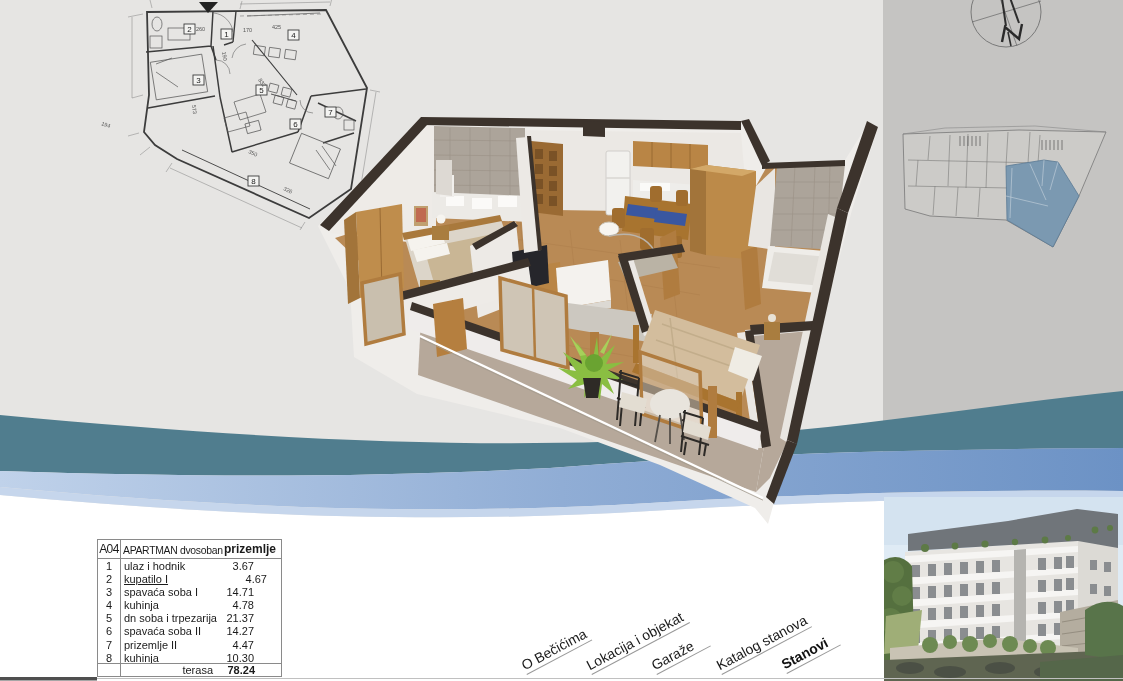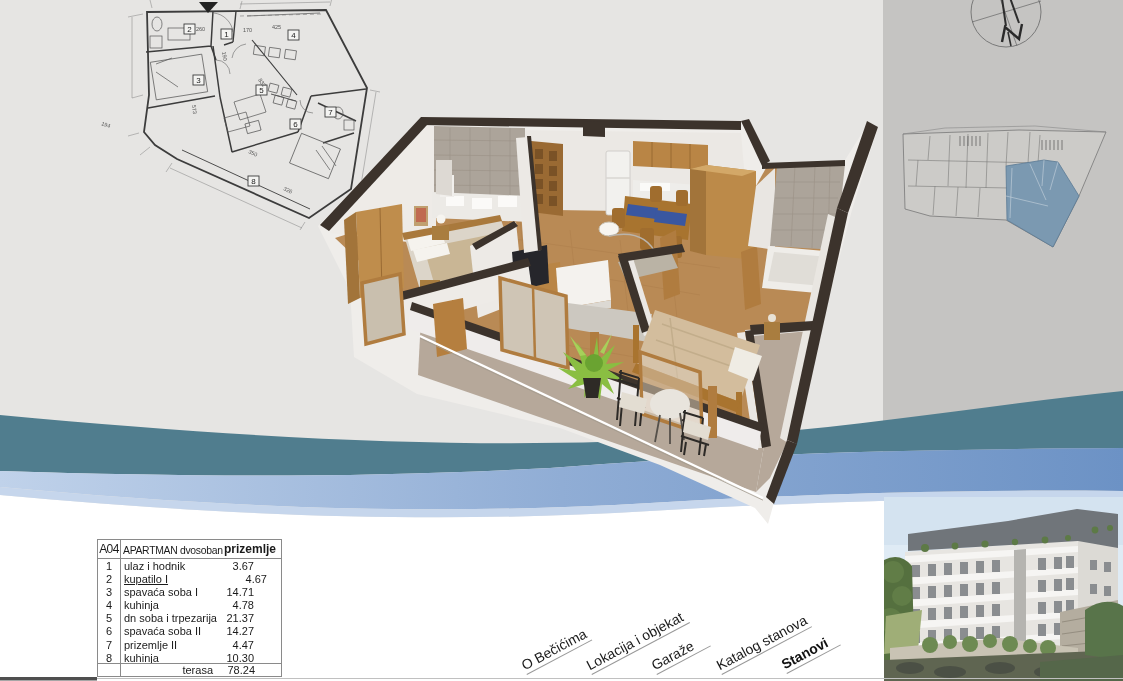--- a/index.html
+++ b/index.html
@@ -609,21 +609,21 @@
       </div>
     <div style="position:relative;height:13.1px;">
         <span style="position:absolute;left:0;width:22px;text-align:center;">8</span>
         <span style="position:absolute;left:26px;">kuhinja</span>
         <span style="position:absolute;right:27px;">10.30</span>
       </div>
   </div>
 
   <div style="position:absolute;left:0;bottom:0;width:100%;height:13px;border-top:1px solid #8a8a8a;box-sizing:border-box;">
     <span style="position:absolute;right:68px;top:0;">terasa</span>
-    <span style="position:absolute;right:26px;top:0;font-weight:normal;">78.24</span>
+    <span style="position:absolute;right:26px;top:0;font-weight:bold;">78.24</span>
   </div>
 </div>
 
 <div id="nav" style="position:absolute;left:0;top:0;width:1123px;height:681px;pointer-events:none;">
 
   <div class="abs" style="left:527px;top:657px;font-size:14px;color:#1a1a1a;border-bottom:1px solid #999;padding:0 2px 1px 0;transform:rotate(-28deg);transform-origin:left bottom;white-space:nowrap;">O Bečićima</div>
 
   <div class="abs" style="left:592px;top:657px;font-size:14px;color:#1a1a1a;border-bottom:1px solid #999;padding:0 4px 1px 0;transform:rotate(-28deg);transform-origin:left bottom;white-space:nowrap;">Lokacija i objekat</div>
 
   <div class="abs" style="left:657px;top:657px;font-size:14px;color:#1a1a1a;border-bottom:1px solid #999;padding:0 15px 1px 0;transform:rotate(-28deg);transform-origin:left bottom;white-space:nowrap;">Garaže</div>

